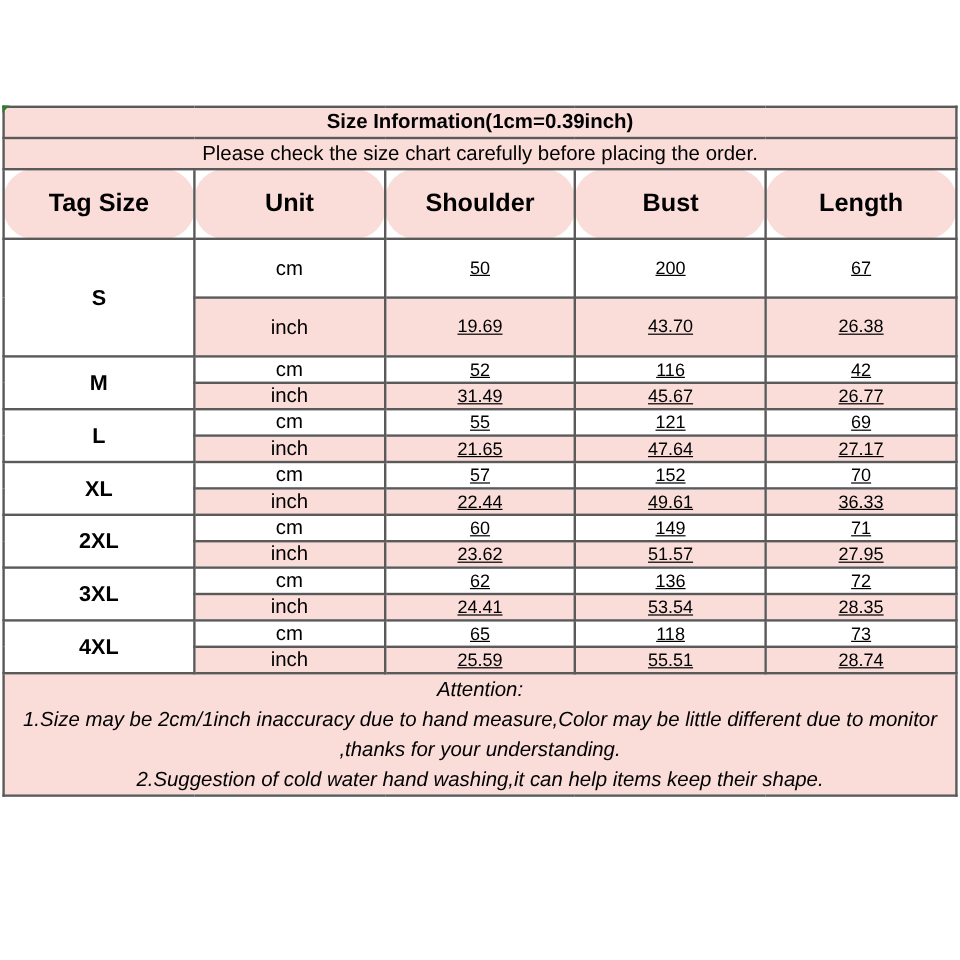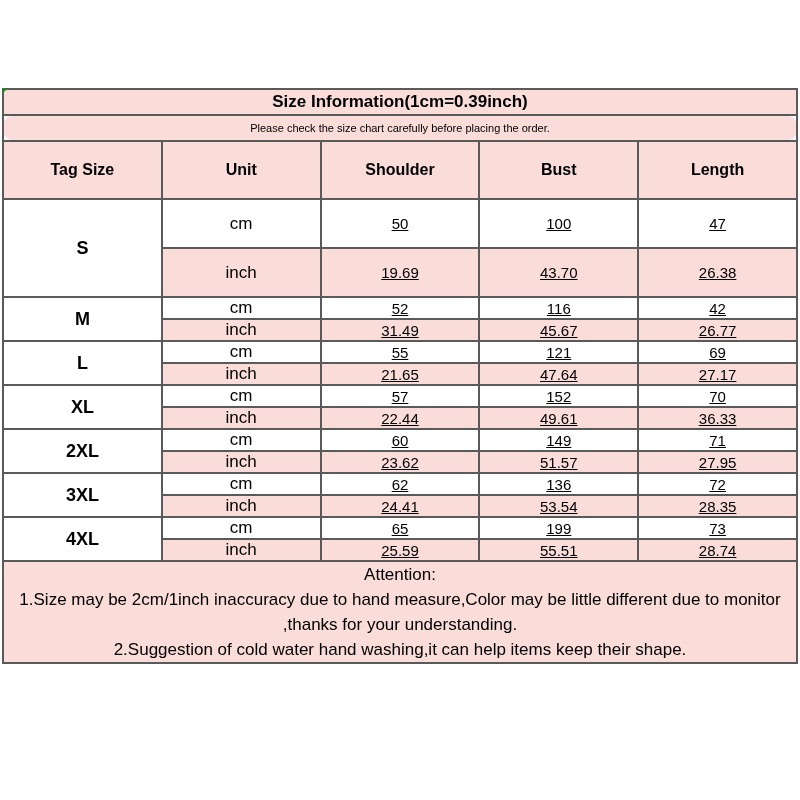--- a/index.html
+++ b/index.html
@@ -33,31 +33,32 @@
     overflow:hidden;
   }
   .pinkbg{background:var(--pink);}
   .whitebg{background:var(--paper);}
   tr.r-title{height:26px;}
   tr.r-sub{height:26px;}
   tr.r-head{height:58px;}
   tr.r-big{height:49px;}
   tr.r-std{height:22px;}
   td.title-cell{font-weight:bold;font-size:17px;margin-left:29px;}
-  td.sub-cell{font-size:11px;font-weight:normal;border-radius:12px;}
-  th.col-head{font-size:16px;font-weight:bold;}
+  td.sub-cell{font-size:17px;font-weight:normal;}
+  th.col-head{font-size:21px;font-weight:bold;border-radius:25px;}
   td.tag-cell{font-size:18px;font-weight:bold;background:var(--paper);}
   td.unit-cell{font-size:17px;font-weight:normal;}
   td.val-cell{font-size:15px;font-weight:normal;text-decoration:underline;}
   td.attention-cell{
     background:var(--pink);
     text-align:left;
     vertical-align:top;
     height:96px;
     padding:5px 6px 2px 6px;
+    font-style:italic;
   }
   .attn-line{
     font-size:17px;
     line-height:25px;
     white-space:nowrap;
   }
   .corner-artifact{
     position:absolute;left:0;top:0;
     width:0;height:0;
     border-top:6px solid var(--artifact);
@@ -83,22 +84,22 @@
       <th class="pinkbg col-head">Unit</th>
       <th class="pinkbg col-head">Shoulder</th>
       <th class="pinkbg col-head">Bust</th>
       <th class="pinkbg col-head">Length</th>
     </tr>
 
     <tr class="r-big whitebg">
       <td rowspan="2" class="tag-cell">S</td>
       <td class="unit-cell whitebg">cm</td>
       <td class="val-cell whitebg">50</td>
-      <td class="val-cell whitebg">100</td>
-      <td class="val-cell whitebg">47</td>
+      <td class="val-cell whitebg">200</td>
+      <td class="val-cell whitebg">67</td>
     </tr>
     <tr class="r-big">
       <td class="unit-cell pinkbg">inch</td>
       <td class="val-cell pinkbg">19.69</td>
       <td class="val-cell pinkbg">43.70</td>
       <td class="val-cell pinkbg">26.38</td>
     </tr>
 
     <tr class="r-std">
       <td rowspan="2" class="tag-cell">M</td>
@@ -167,21 +168,21 @@
       <td class="unit-cell pinkbg">inch</td>
       <td class="val-cell pinkbg">24.41</td>
       <td class="val-cell pinkbg">53.54</td>
       <td class="val-cell pinkbg">28.35</td>
     </tr>
 
     <tr class="r-std">
       <td rowspan="2" class="tag-cell">4XL</td>
       <td class="unit-cell whitebg">cm</td>
       <td class="val-cell whitebg">65</td>
-      <td class="val-cell whitebg">199</td>
+      <td class="val-cell whitebg">118</td>
       <td class="val-cell whitebg">73</td>
     </tr>
     <tr class="r-std">
       <td class="unit-cell pinkbg">inch</td>
       <td class="val-cell pinkbg">25.59</td>
       <td class="val-cell pinkbg">55.51</td>
       <td class="val-cell pinkbg">28.74</td>
     </tr>
 
     <tr>

